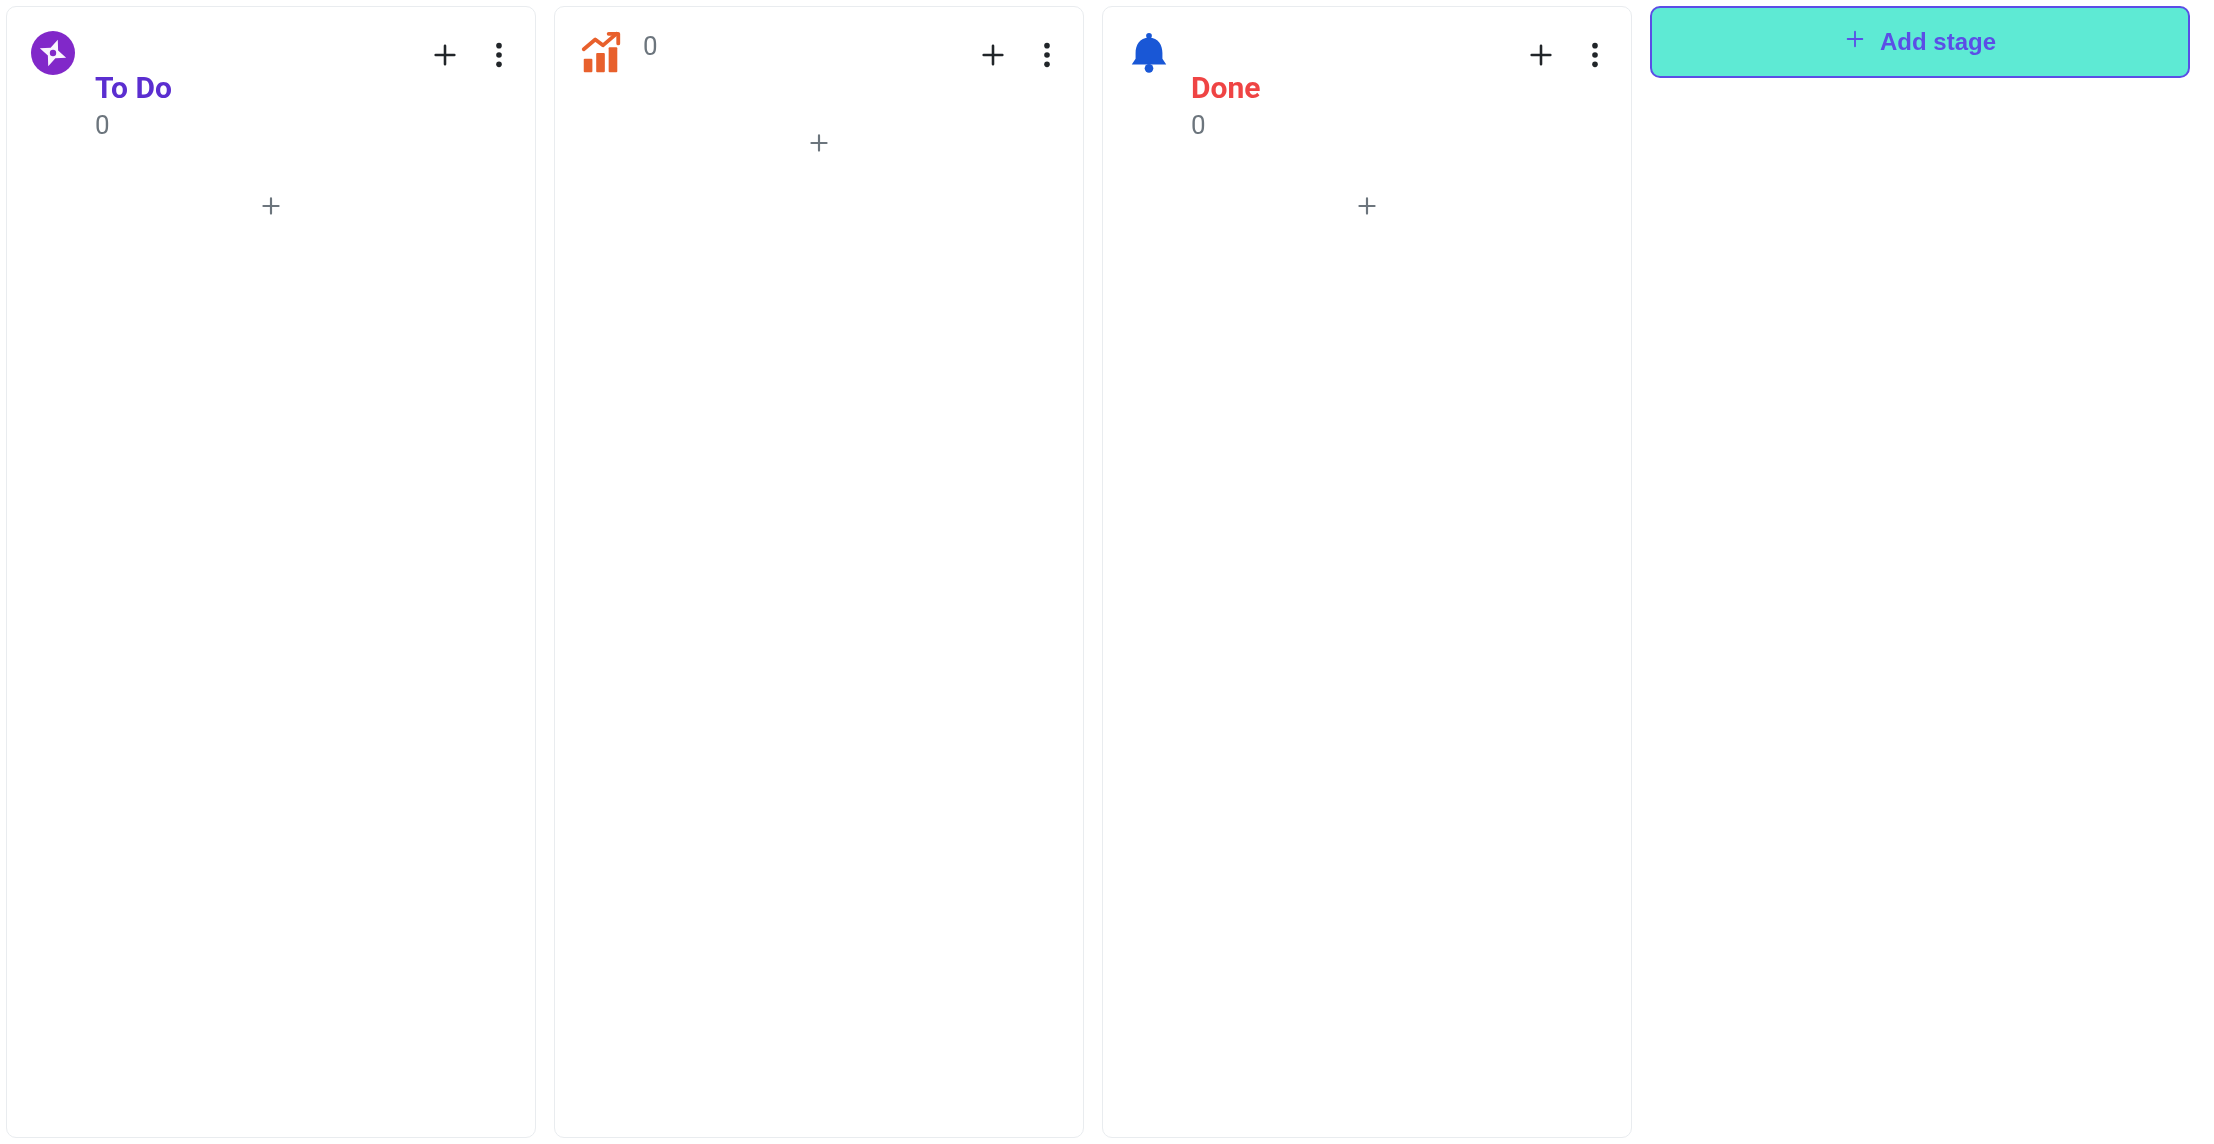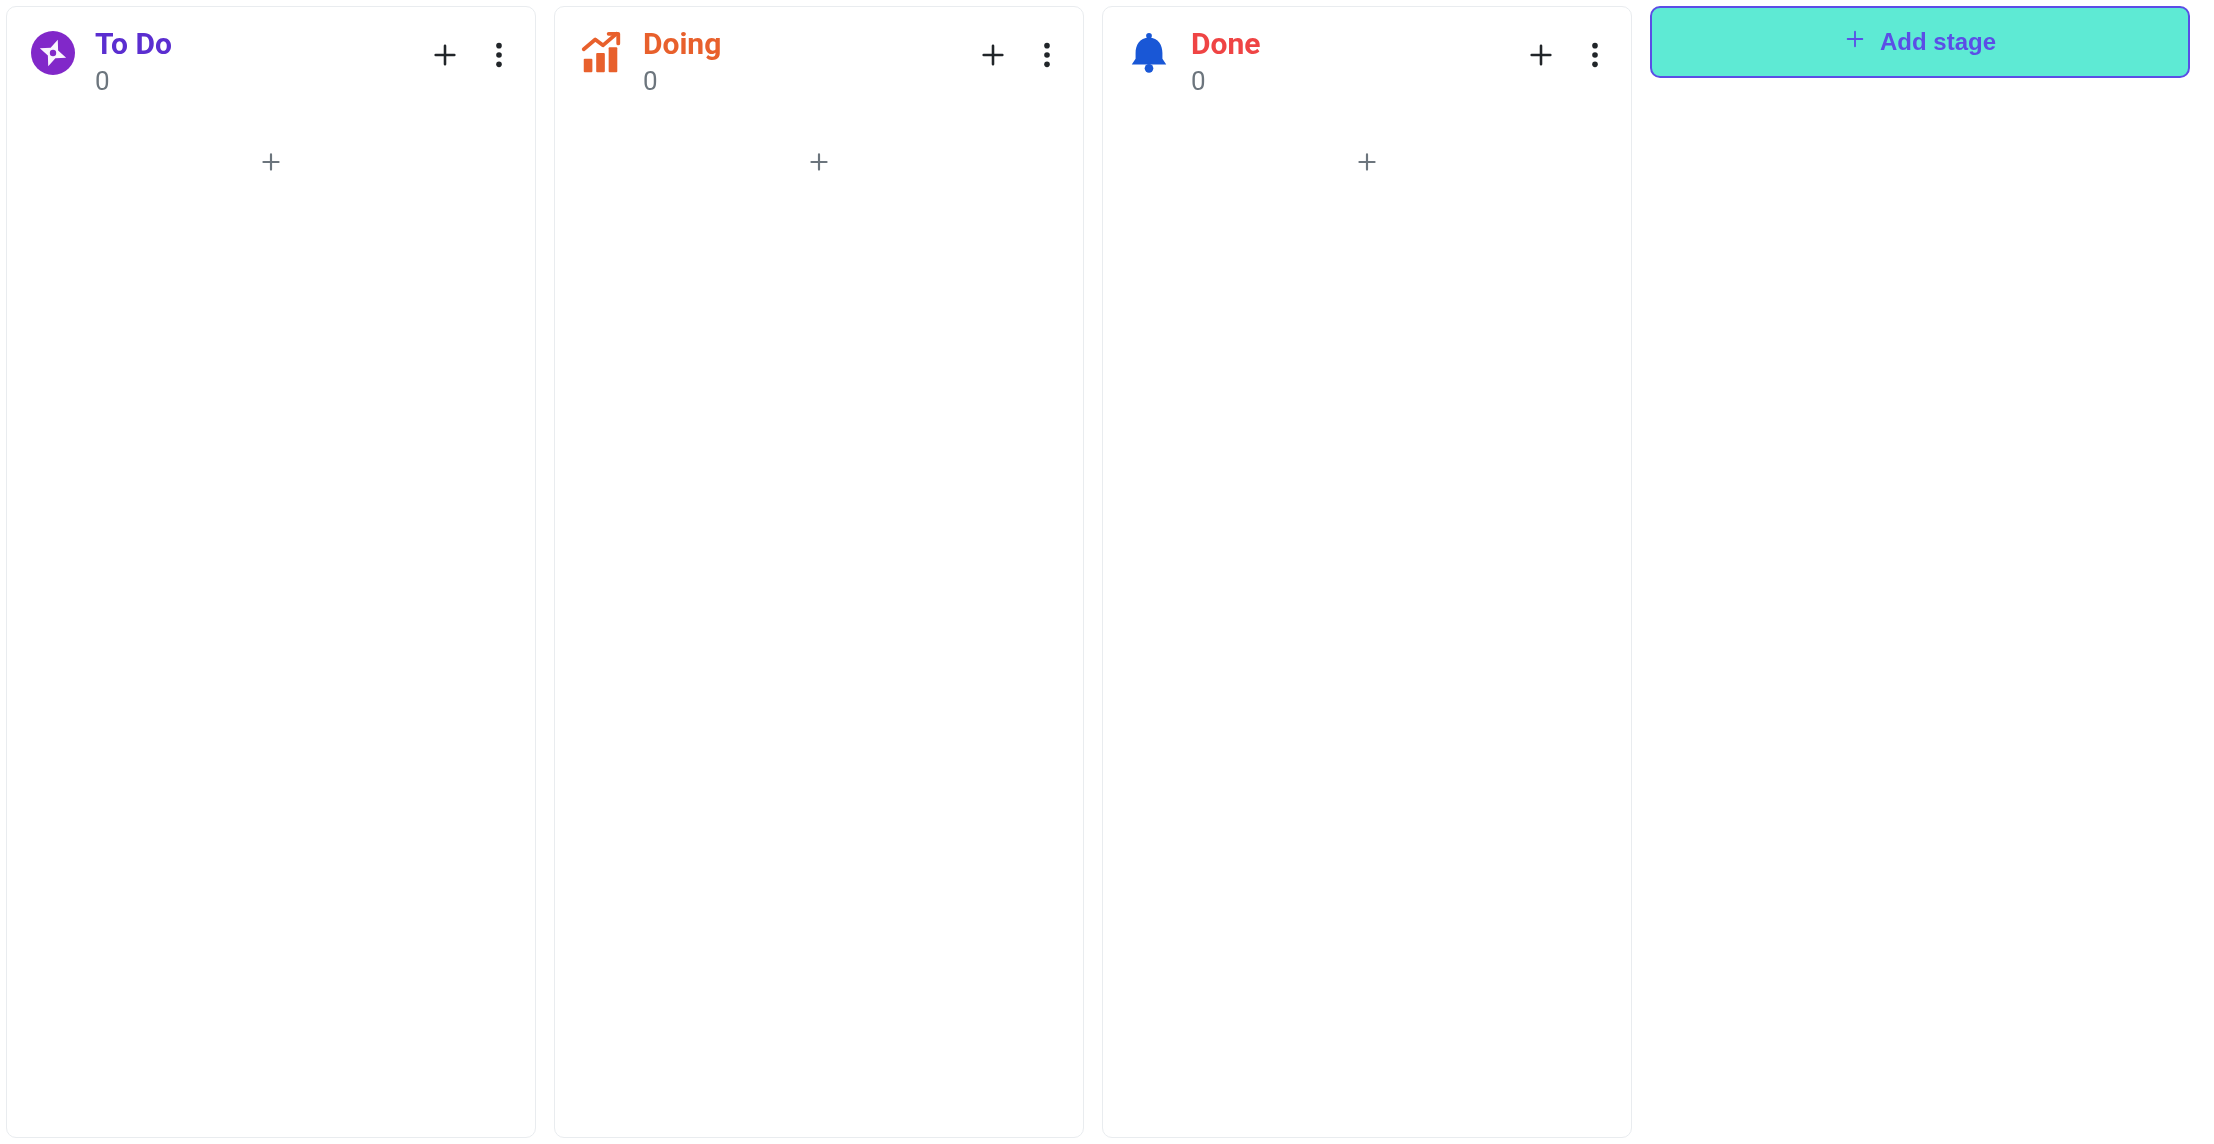--- a/index.html
+++ b/index.html
@@ -40,20 +40,21 @@
       align-items: center;
       justify-content: center;
       flex: 0 0 auto;
       margin-top: 4px;
     }
     .col-titleblock { flex: 1; min-width: 0; padding-top: 2px; }
     .col-title {
       font-size: 30px;
       font-weight: 700;
       line-height: 1.15;
+      margin-top: 44px;
     }
     .col-count {
       font-size: 26px;
       color: #6c757d;
       margin-top: 4px;
       font-weight: 400;
     }
     .col-actions {
       display: flex;
       align-items: center;
@@ -156,21 +157,20 @@
           <g fill="#e8602c">
             <rect x="6" y="30" width="9" height="14" rx="1"></rect>
             <rect x="19" y="24" width="9" height="20" rx="1"></rect>
             <rect x="32" y="18" width="9" height="26" rx="1"></rect>
           </g>
           <path d="M6 20 L18 10 L26 16 L40 4" stroke-width="4" fill="none" stroke-linecap="round" stroke-linejoin="round" stroke="#e8602c"></path>
           <path d="M32 4 L42 4 L42 14" stroke-width="4" fill="none" stroke-linecap="round" stroke-linejoin="round" stroke="#e8602c"></path>
         </svg>
       </div>
       <div class="col-titleblock">
-        <div class="col-title" style="color:#e8602c">Doing</div>
         <div class="col-count">0</div>
       </div>
       <div class="col-actions">
         <button class="icon-btn" aria-label="add">
           <svg width="28" height="28" viewBox="0 0 24 24">
               <path d="M12 4v16M4 12h16" stroke="#212529" stroke-width="2.2" stroke-linecap="round"></path>
             </svg>
         </button>
         <button class="icon-btn" aria-label="menu">
           <svg width="8" height="28" viewBox="0 0 6 24">

